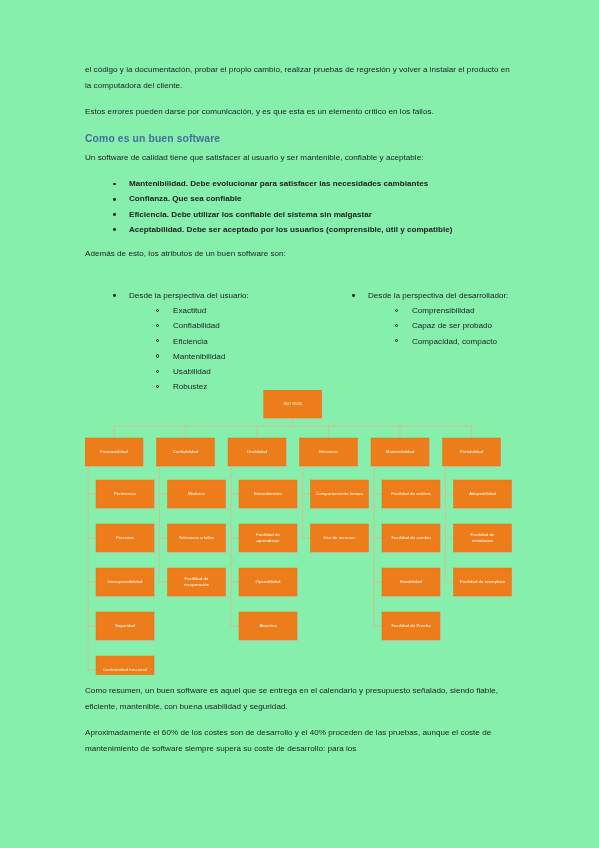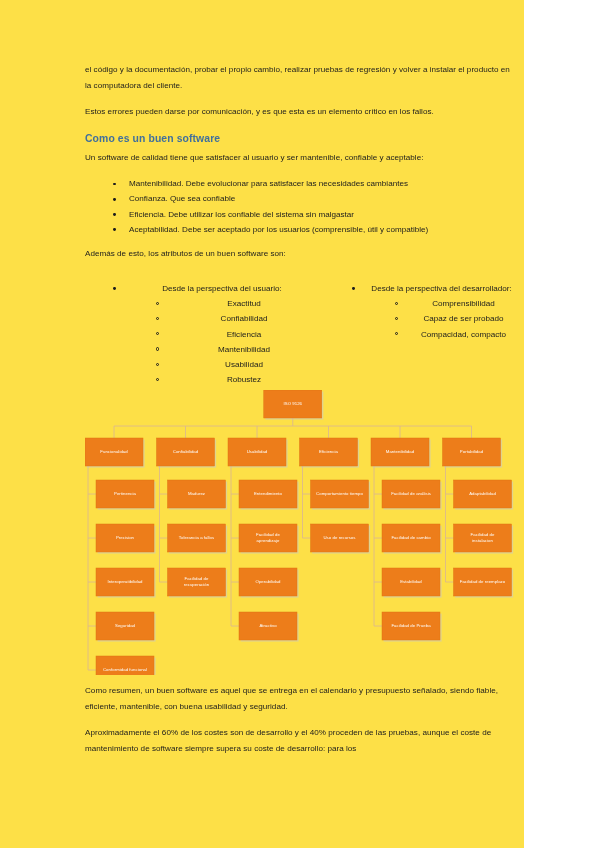--- a/index.html
+++ b/index.html
@@ -12,23 +12,23 @@
     height: 848px;
     position: relative;
     font-family: "Liberation Sans", sans-serif;
     color: #1a1a1a;
     overflow: hidden;
   }
 
   .page {
     position: absolute;
     left: 0; top: 0;
-    width: 524px;
+    width: 599px;
     height: 848px;
-    background: #fde047;
+    background: #86efac;
   }
 
   .content {
     position: absolute;
     left: 85px;
     top: 62px;
     width: 430px;
   }
 
   p.body-text {
@@ -46,20 +46,21 @@
     font-weight: bold;
     line-height: 15px;
     color: #41709C;
     letter-spacing: 0.1px;
   }
 
   ul.bullets {
     margin: 7px 0 9px 0;
     padding: 0;
     list-style: none;
+    font-weight: bold;
   }
   ul.bullets > li {
     position: relative;
     font-size: 8.1px;
     line-height: 15.3px;
     padding-left: 44px;
     color: #1c1c1c;
   }
   ul.bullets > li:before {
     content: "";
@@ -68,23 +69,22 @@
     top: 6.5px;
     width: 2.8px;
     height: 2.8px;
     border-radius: 50%;
     background: #1c1c1c;
   }
 
   
   .cols {
     position: relative;
-    margin: 19px 0 0 0;
+    margin: 26px 0 0 0;
     height: 105px;
-    text-align: center;
   }
   .col {
     position: absolute;
     top: 0;
   }
   .col-left { left: 0; width: 230px; }
   .col-right { left: 245px; width: 185px; }
 
   .col-head {
     position: relative;

